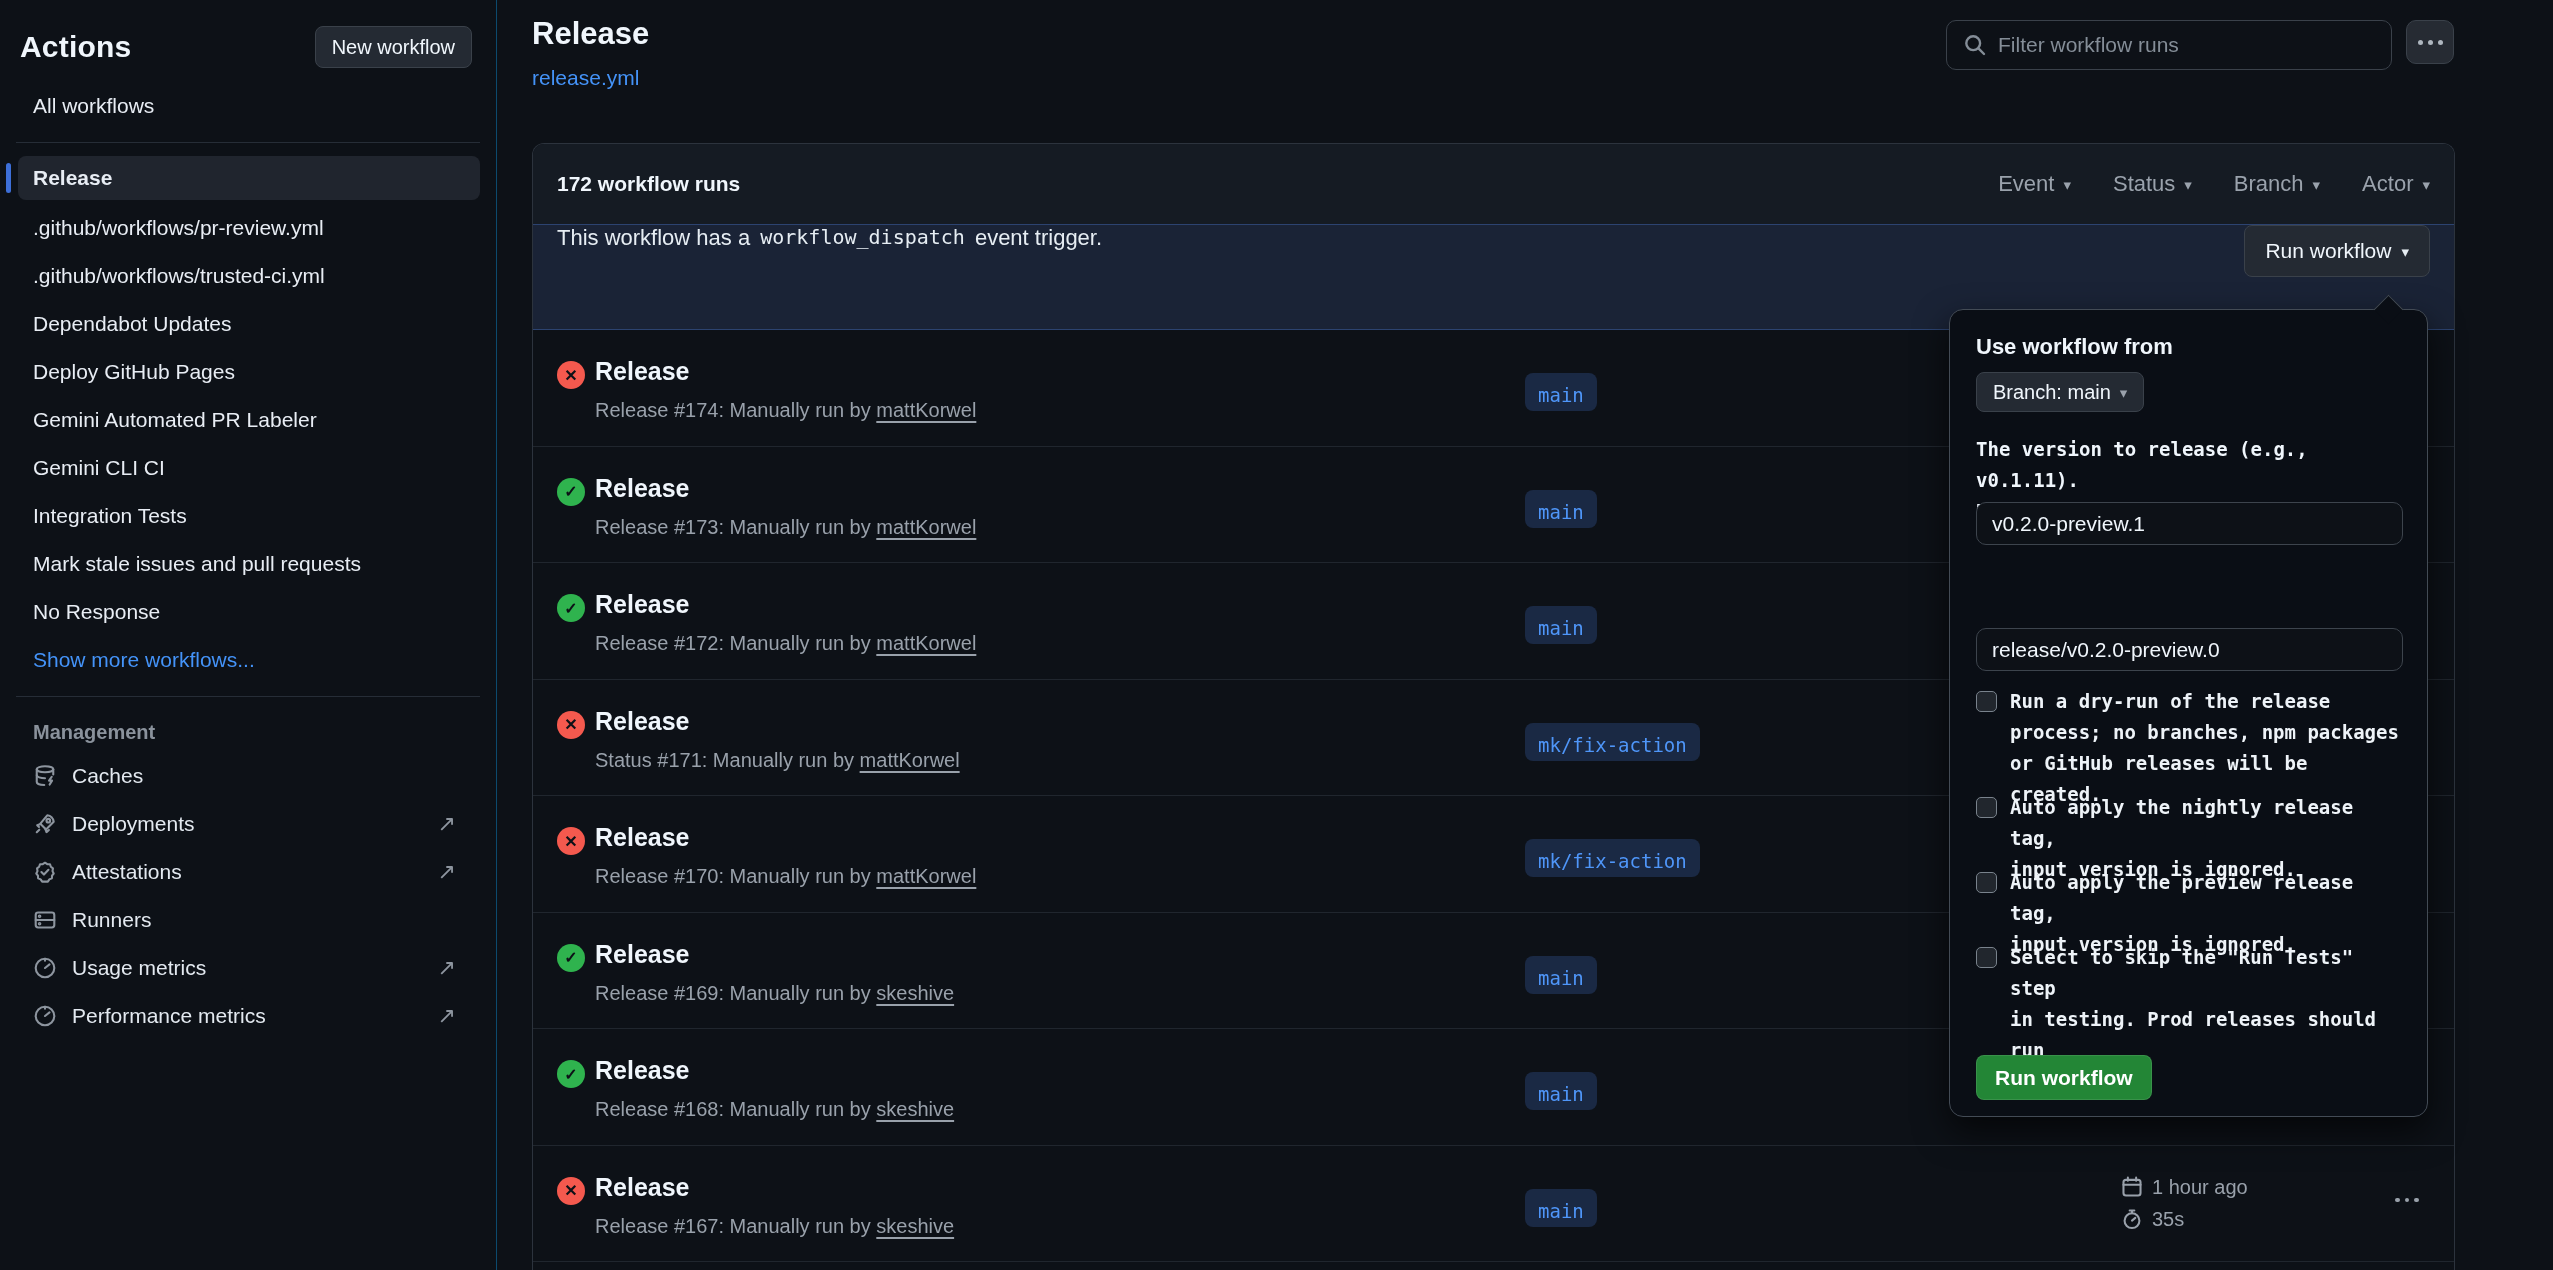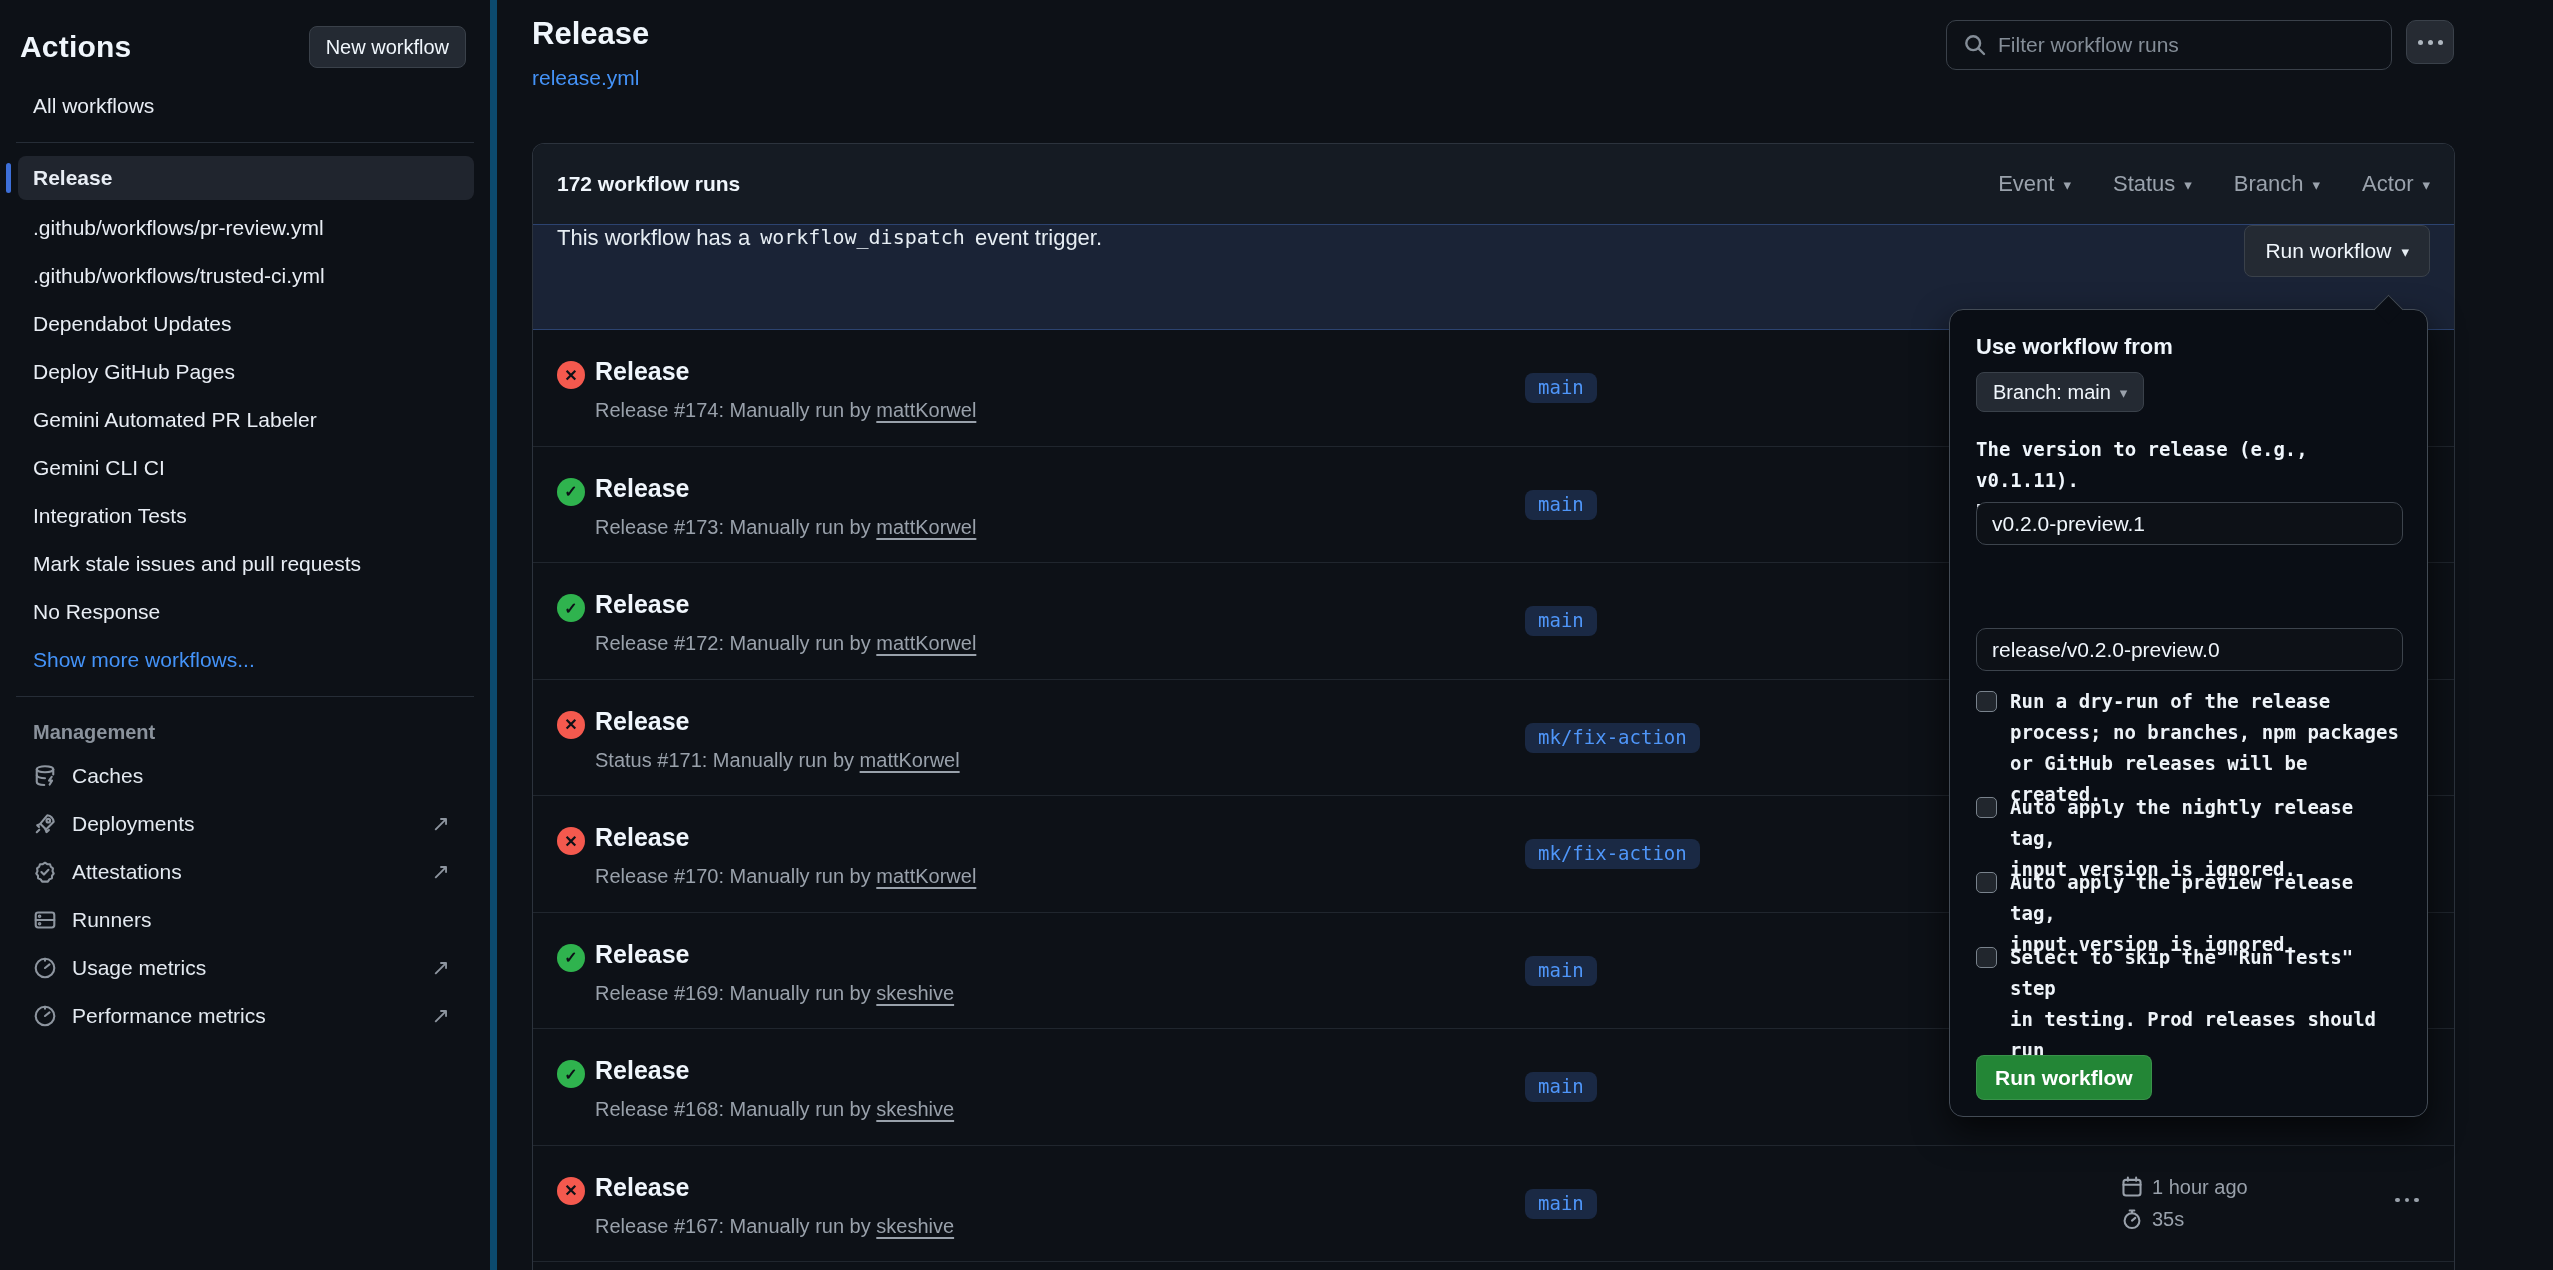--- a/index.html
+++ b/index.html
@@ -2,21 +2,21 @@
 <html><head>
 <meta charset="utf-8">
 <style>
   * { margin:0; padding:0; box-sizing:border-box; }
   html,body { width:2553px; height:1270px; background:#0d1117; overflow:hidden;
               font-family:"Liberation Sans", sans-serif; color:#f0f6fc; }
   .mono { font-family:"DejaVu Sans Mono", monospace; }
 
   
   .sidebar { position:absolute; left:0; top:0; width:497px; height:1270px;
-             background:#0d1117; border-right:7px solid #0c4a6e; }
+             background:#0d1117; border-right:1px solid #0c4a6e; }
   .sb-head { display:flex; justify-content:space-between; align-items:center; padding:26px 24px 0 20px; }
   .sb-title { font-size:30px; font-weight:700; letter-spacing:.2px; }
   .btn { background:#242a33; border:1px solid #3a414a; border-radius:8px; color:#f0f6fc;
          display:inline-flex; align-items:center; justify-content:center; cursor:pointer; }
   .btn-newwf { height:42px; padding:0 16px; font-size:20px; font-weight:500; }
   .all-wf { margin:26px 16px 0 20px; padding-left:13px; font-size:21px; color:#e8edf4; }
   .sb-divider { margin:24px 16px 0 16px; border-top:1px solid #262d37; }
   .nav { margin:13px 16px 0 18px; }
   .nav-item { position:relative; height:48px; display:flex; align-items:center; padding-left:15px;
               font-size:21px; color:#e8edf4; border-radius:8px; cursor:pointer; }
@@ -59,21 +59,21 @@
 
   .run-row { position:relative; height:116.5px; border-bottom:1px solid #20262e; }
   .sicon { position:absolute; left:24px; top:31px; width:28px; height:28px; border-radius:50%;
            display:flex; align-items:center; justify-content:center; font-size:16px; font-weight:900; color:#0d1117; }
   .fail .sicon { background:#f4594e; }
   .ok   .sicon { background:#2fb34e; }
   .rtitle { position:absolute; left:62px; top:27px; font-size:25px; font-weight:600; cursor:pointer; }
   .rsub { position:absolute; left:62px; top:69px; font-size:20px; color:#99a1ab; }
   .actor { text-decoration:underline; text-underline-offset:4px; cursor:pointer; color:#99a1ab; }
   .badge { position:absolute; left:992px; top:43px; font-family:"DejaVu Sans Mono",monospace; font-size:19px;
-           color:#4f96f9; background:#1a2944; border-radius:8px; padding:3px 13px 5px; cursor:pointer; }
+           color:#4f96f9; background:#1a2944; border-radius:8px; padding:11px 13px 5px; cursor:pointer; }
   .meta { position:absolute; left:1588px; top:30px; display:flex; flex-direction:column; gap:9px; }
   .meta-line { display:flex; align-items:center; gap:9px; color:#99a1ab; font-size:20px; }
   .meta-line svg { width:22px; height:22px; stroke:#99a1ab; fill:none; stroke-width:1.5; stroke-linecap:round; }
   .row-kebab { position:absolute; left:1862px; top:52px; display:flex; gap:5px; cursor:pointer; }
   .row-kebab .dot { width:4.5px; height:4.5px; background:#99a1ab; }
 
   
   .panel { position:absolute; left:1949px; top:309px; width:479px; height:808px; background:#0a0e15;
            border:1px solid #434b55; border-radius:14px; box-shadow:0 14px 34px rgba(0,0,0,.65); z-index:10; }
   .panel::before { content:""; position:absolute; top:-11px; right:28px; width:20px; height:20px; background:#0a0e15;

